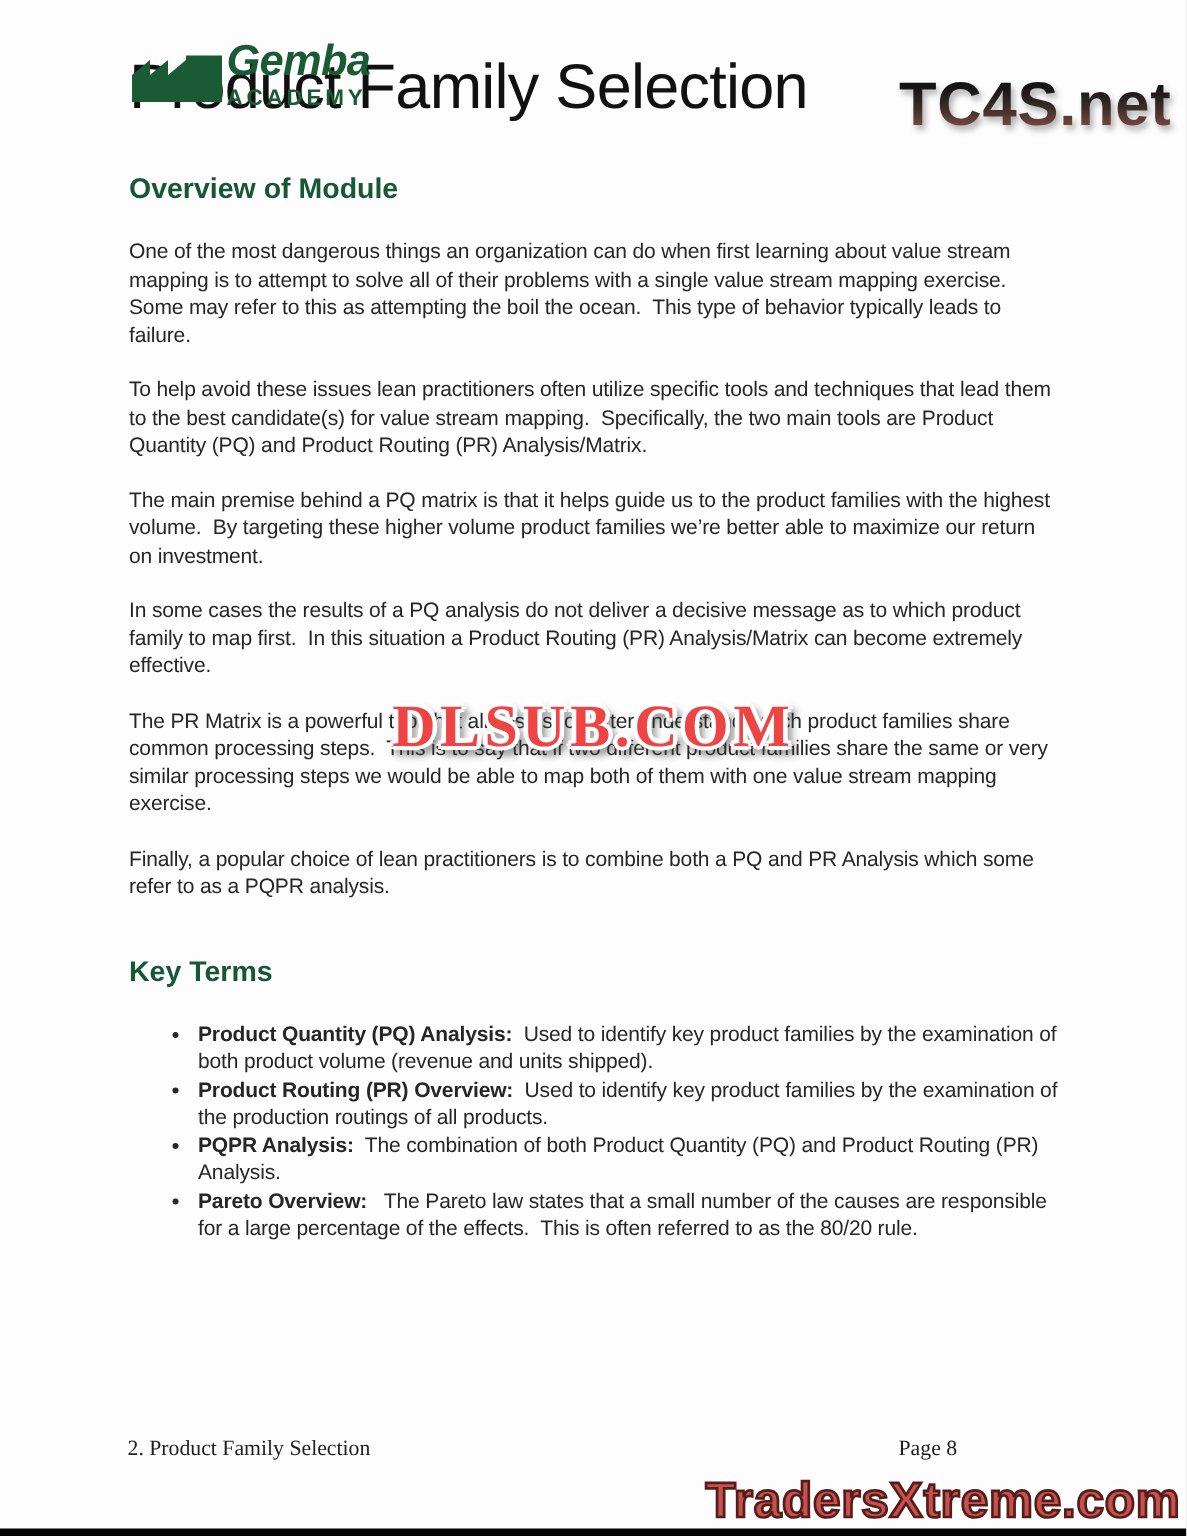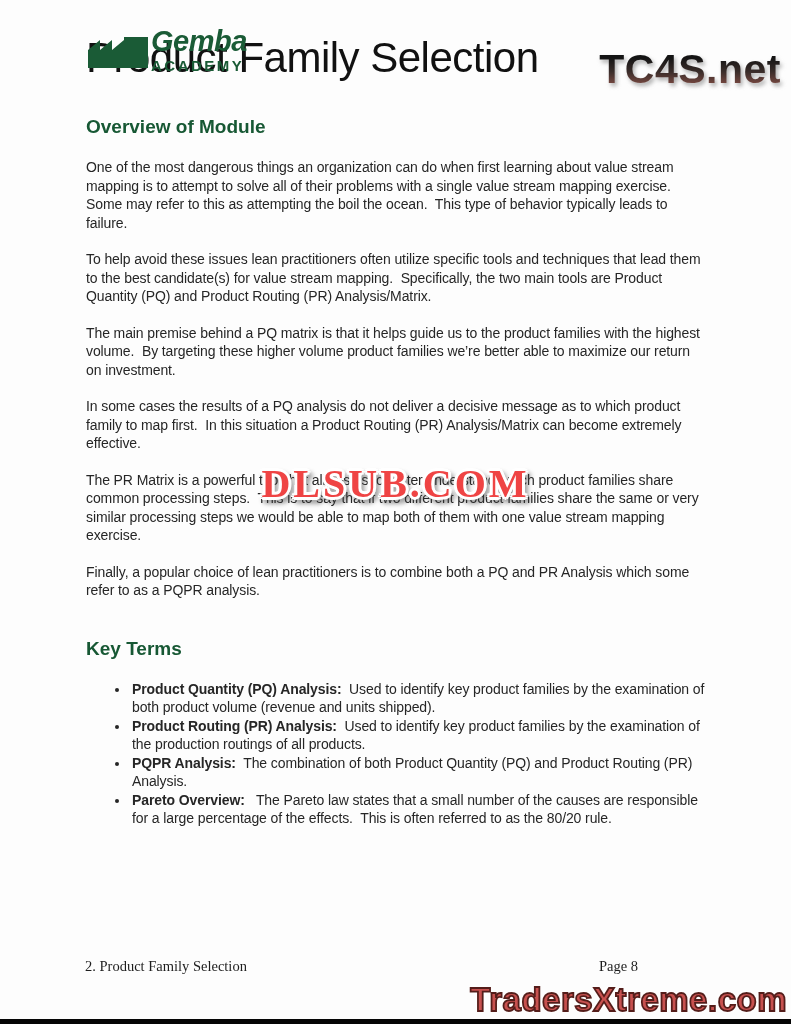--- a/index.html
+++ b/index.html
@@ -126,21 +126,21 @@
     <p>One of the most dangerous things an organization can do when first learning about value stream mapping is to attempt to solve all of their problems with a single value stream mapping exercise.  Some may refer to this as attempting the boil the ocean.  This type of behavior typically leads to failure.</p>
     <p>To help avoid these issues lean practitioners often utilize specific tools and techniques that lead them to the best candidate(s) for value stream mapping.  Specifically, the two main tools are Product Quantity (PQ) and Product Routing (PR) Analysis/Matrix.</p>
     <p>The main premise behind a PQ matrix is that it helps guide us to the product families with the highest volume.  By targeting these higher volume product families we’re better able to maximize our return on investment.</p>
     <p>In some cases the results of a PQ analysis do not deliver a decisive message as to which product family to map first.  In this situation a Product Routing (PR) Analysis/Matrix can become extremely effective.</p>
     <p>The PR Matrix is a powerful tool that allows us to better understand which product families share common processing steps.  This is to say that if two different product families share the same or very similar processing steps we would be able to map both of them with one value stream mapping exercise.</p>
     <p>Finally, a popular choice of lean practitioners is to combine both a PQ and PR Analysis which some refer to as a PQPR analysis.</p>
 
     <h2 class="section-heading kt">Key Terms</h2>
     <ul class="key-terms">
       <li><span class="term">Product Quantity (PQ) Analysis:</span><span>  Used to identify key product families by the examination of both product volume (revenue and units shipped).</span></li>
-      <li><span class="term">Product Routing (PR) Analysis:</span><span>  Used to identify key product families by the examination of the production routings of all products.</span></li>
+      <li><span class="term">Product Routing (PR) Overview:</span><span>  Used to identify key product families by the examination of the production routings of all products.</span></li>
       <li><span class="term">PQPR Analysis:</span><span>  The combination of both Product Quantity (PQ) and Product Routing (PR) Analysis.</span></li>
       <li><span class="term">Pareto Overview:</span><span>   The Pareto law states that a small number of the causes are responsible for a large percentage of the effects.  This is often referred to as the 80/20 rule.</span></li>
     </ul>
   </div>
 
   <div class="footer">
     <span class="footer-left">2. Product Family Selection</span>
     <span class="footer-page">Page 8</span>
   </div>
 

